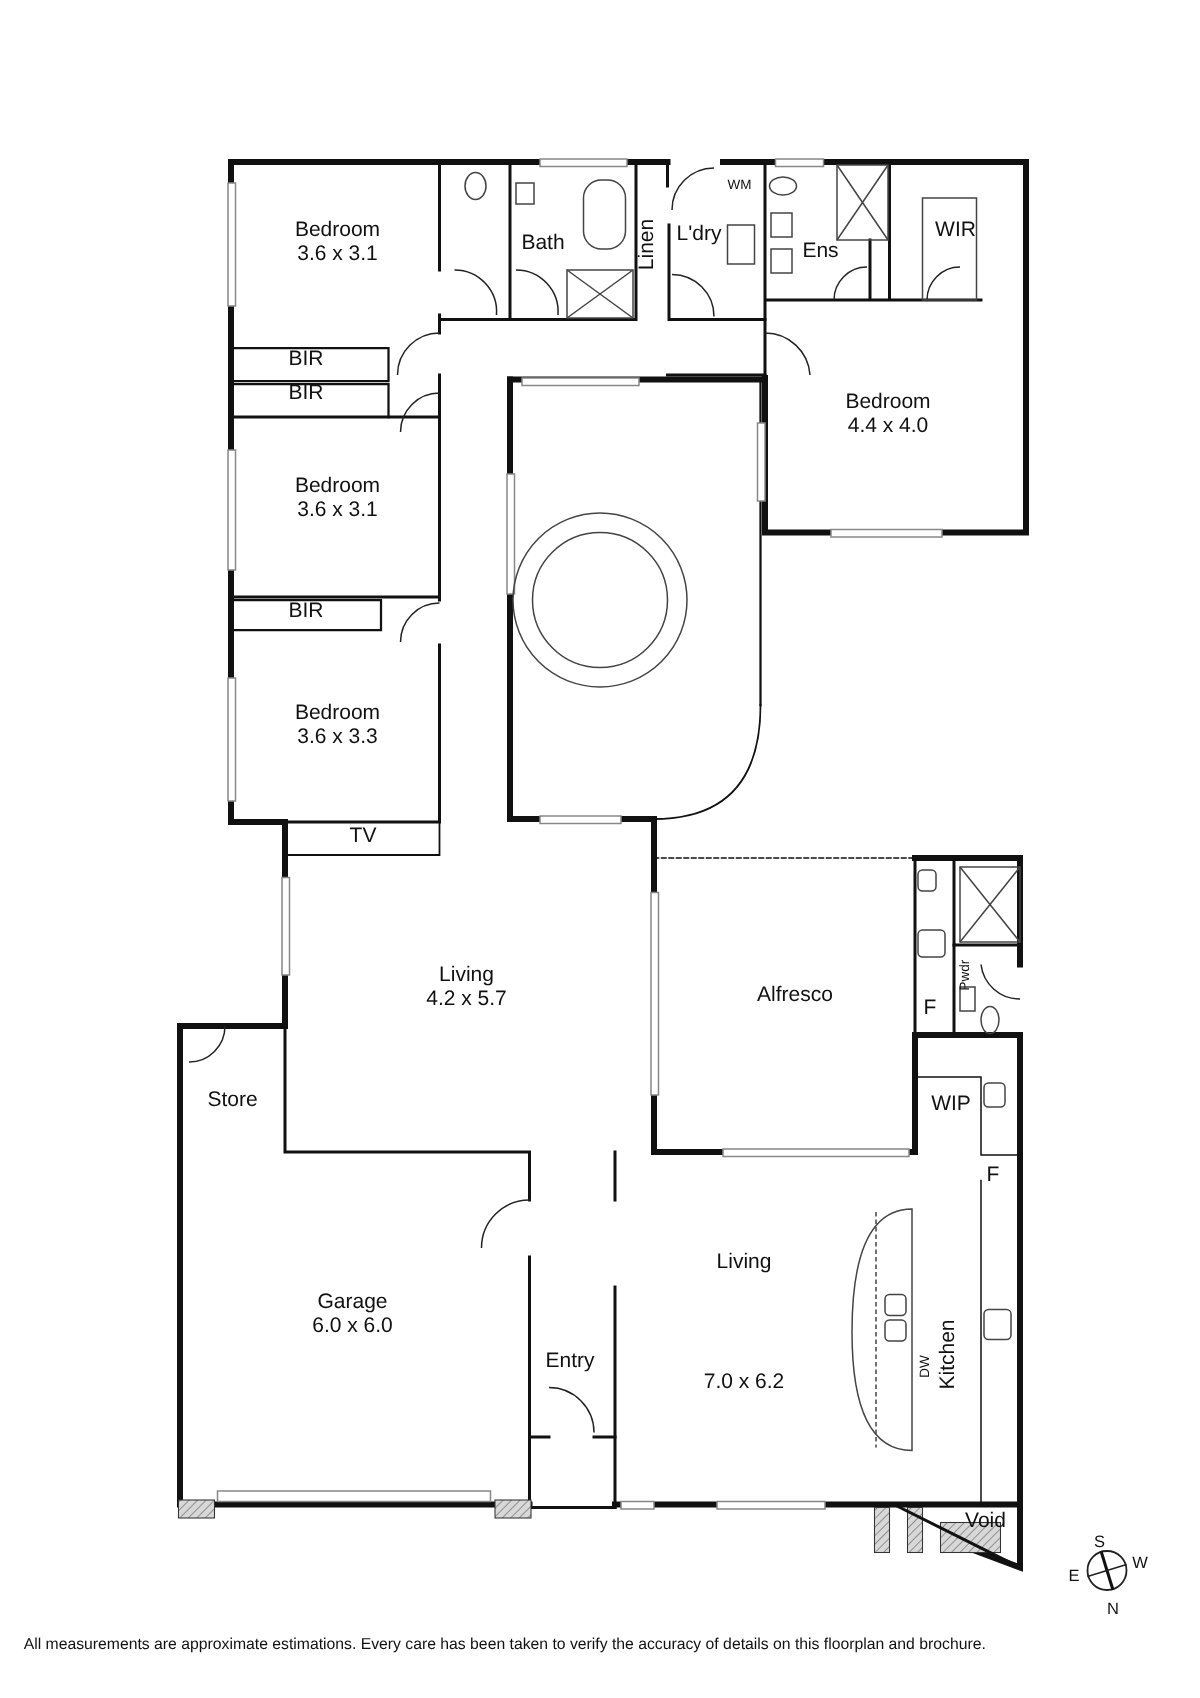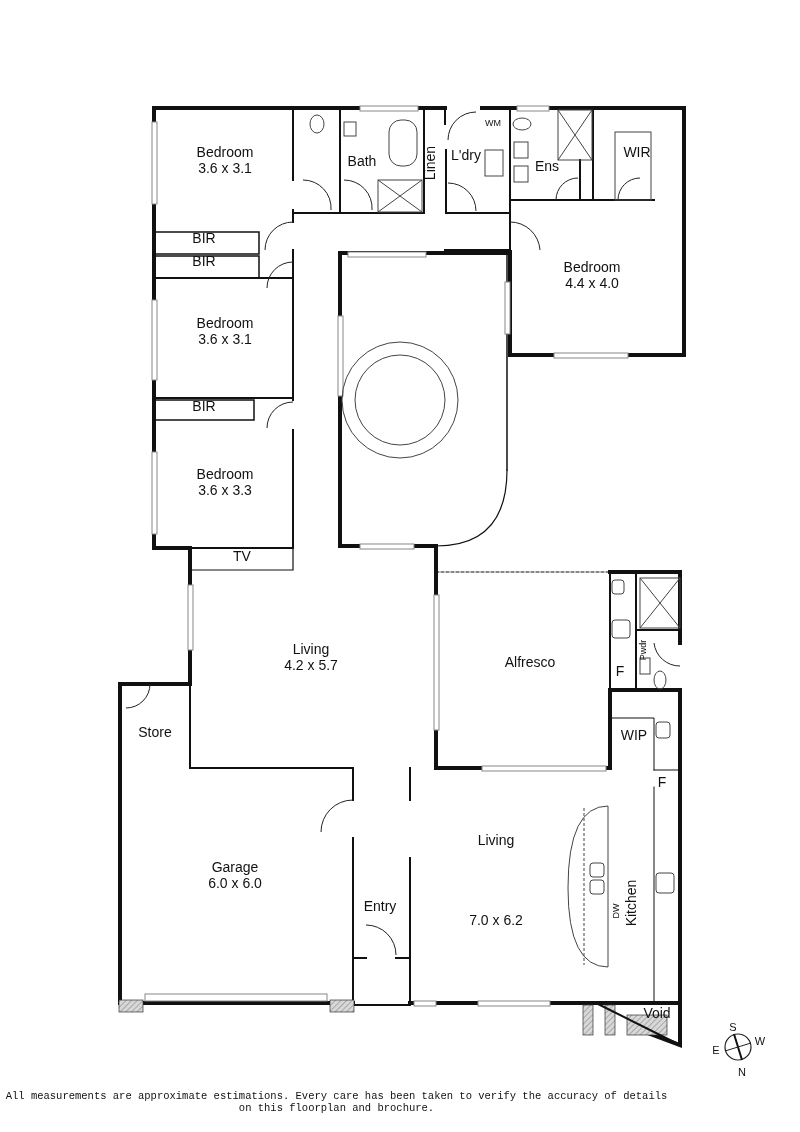--- a/index.html
+++ b/index.html
@@ -1,19 +1,19 @@
 <!DOCTYPE html>
 <html><head>
 <meta charset="utf-8">
 <style>
   html, body { margin: 0; padding: 0; background: #ffffff; }
   body { width: 800px; height: 1132px; position: relative; overflow: hidden; font-family: "Liberation Sans", sans-serif; }
   #plan { position: absolute; left: 0; top: 0; width: 800px; height: 1132px; }
   .lbl { font-family: "Liberation Sans", sans-serif; fill: #111; text-anchor: middle; }
-  .disclaimer { position: absolute; left: 0; width: 673px; top: 1090px; text-align: center; font-size: 10.5px; color: #111; font-family: Liberation Mono, monospace; }
+  .disclaimer { position: absolute; left: 0; width: 673px; top: 1090px; text-align: center; font-size: 10.5px; color: #111; font-family: Liberation Sans, sans-serif; }
 </style>
 </head>
 <body>
 
 <svg id="plan" viewBox="0 0 800 1132" xmlns="http://www.w3.org/2000/svg">
   <defs>
     <pattern id="hatch" width="4" height="4" patternUnits="userSpaceOnUse" patternTransform="rotate(45)">
       <rect width="4" height="4" fill="#d8d8d8"></rect>
       <line x1="0" y1="0" x2="0" y2="4" stroke="#777" stroke-width="1"></line>
     </pattern>

